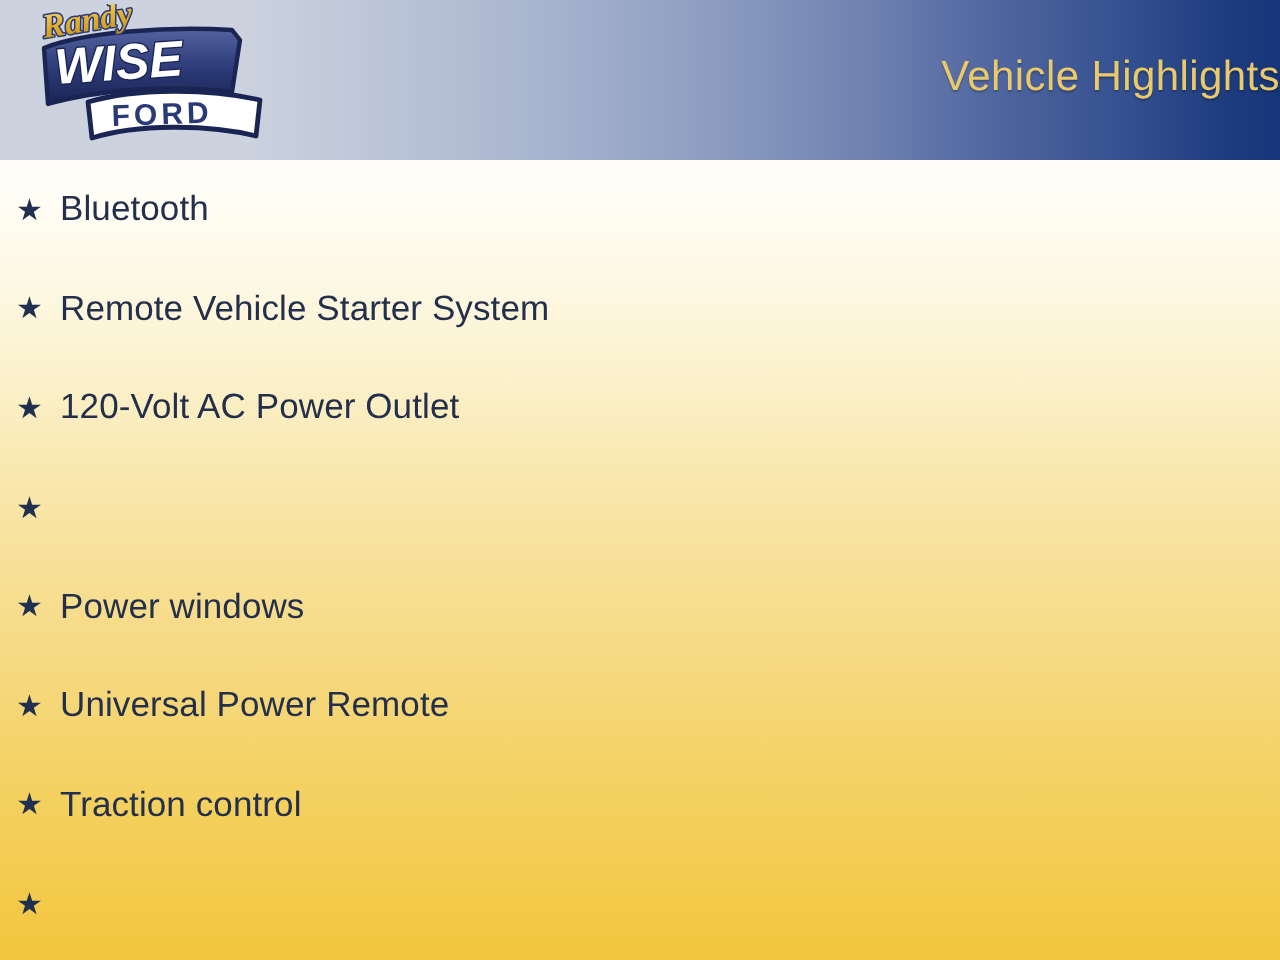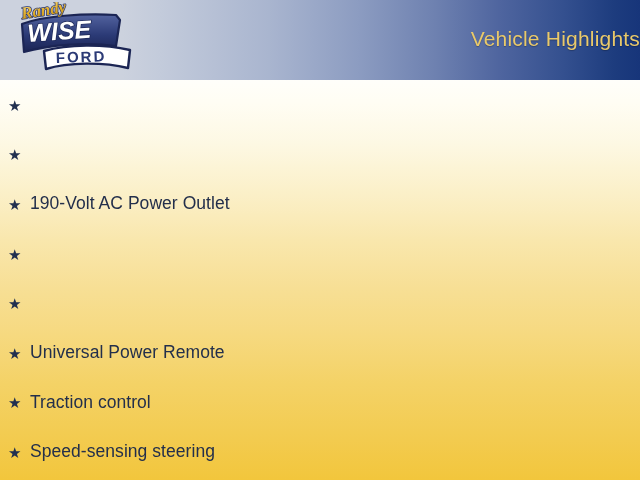--- a/index.html
+++ b/index.html
@@ -142,50 +142,52 @@
     </div>
 
     <div class="header-title">Vehicle Highlights</div>
   </div>
 
   <div class="content">
     <ul class="feature-list">
 
       <li class="feature-item">
         <span class="bullet">★</span>
+        <span class="feature-label">Bluetooth</span>
+      </li>
+
+      <li class="feature-item">
+        <span class="bullet">★</span>
+        <span class="feature-label">Remote Vehicle Starter System</span>
+      </li>
+
+      <li class="feature-item">
+        <span class="bullet">★</span>
+        <span class="feature-label">120-Volt AC Power Outlet</span>
       </li>
 
       <li class="feature-item">
         <span class="bullet">★</span>
       </li>
 
       <li class="feature-item">
         <span class="bullet">★</span>
-        <span class="feature-label">190-Volt AC Power Outlet</span>
-      </li>
-
-      <li class="feature-item">
-        <span class="bullet">★</span>
-      </li>
-
-      <li class="feature-item">
-        <span class="bullet">★</span>
+        <span class="feature-label">Power windows</span>
       </li>
 
       <li class="feature-item">
         <span class="bullet">★</span>
         <span class="feature-label">Universal Power Remote</span>
       </li>
 
       <li class="feature-item">
         <span class="bullet">★</span>
         <span class="feature-label">Traction control</span>
       </li>
 
       <li class="feature-item">
         <span class="bullet">★</span>
-        <span class="feature-label">Speed-sensing steering</span>
       </li>
 
     </ul>
   </div>
 
 </div>
 
 </body></html>

